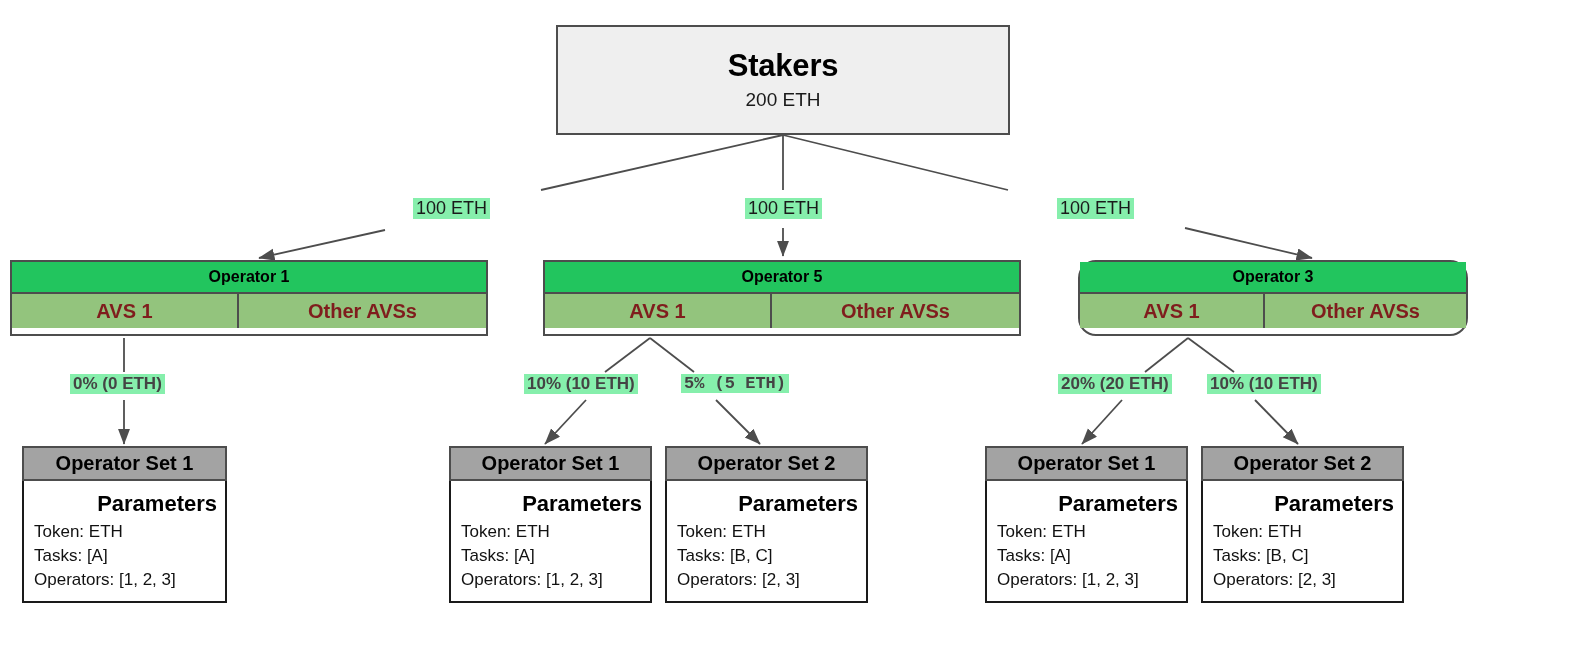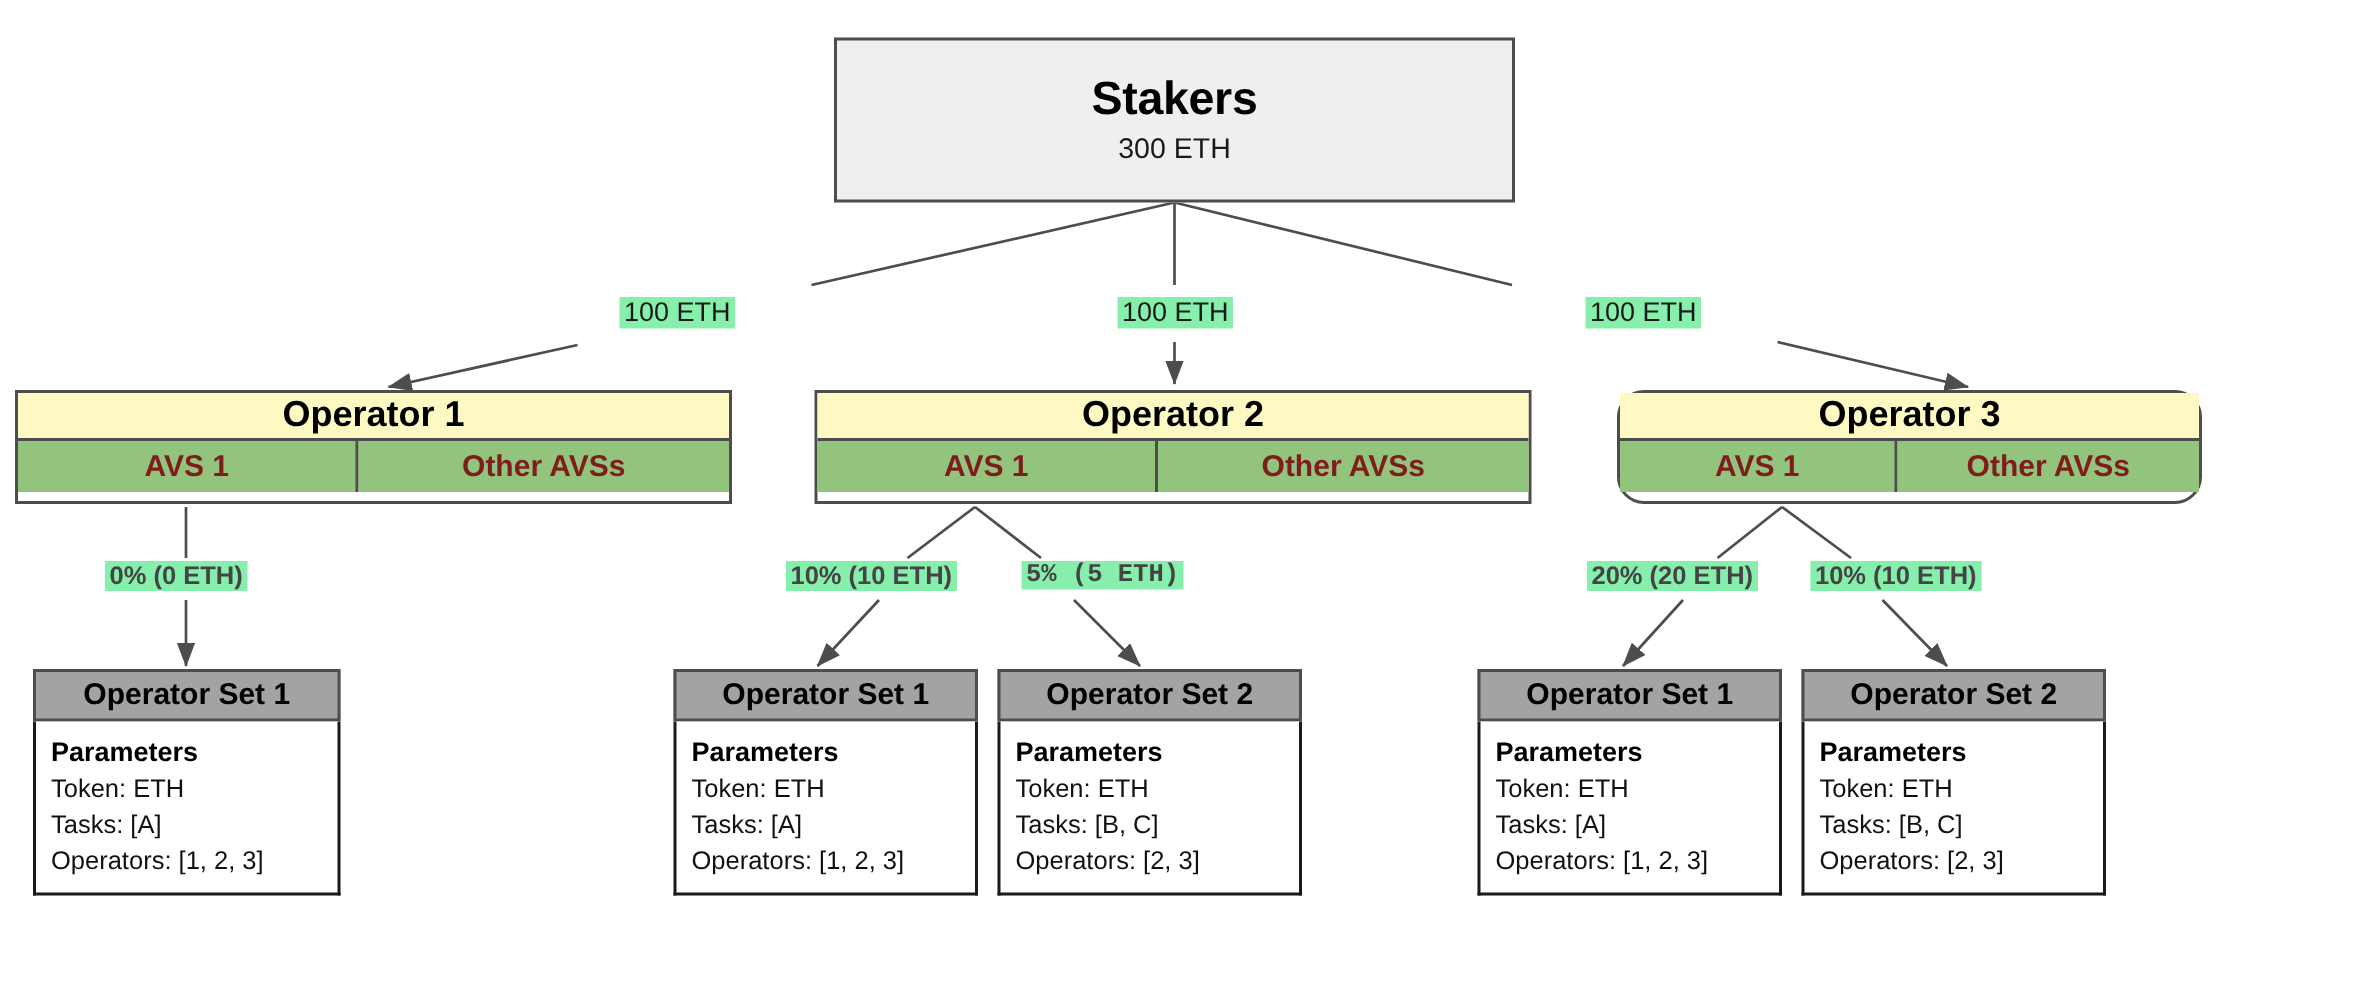--- a/index.html
+++ b/index.html
@@ -57,26 +57,26 @@
 
   
   .operator {
     position: absolute;
     box-sizing: border-box;
     border: 2px solid #4d4d4d;
     background: #ffffff;
   }
   .operator-header {
     height: 32px;
-    background: #fef9c3;
+    background: #22c55e;
     border-bottom: 2px solid #4d4d4d;
     display: flex;
     align-items: center;
     justify-content: center;
-    font-size: 24px;
+    font-size: 16px;
     font-weight: bold;
     color: #000000;
     box-sizing: border-box;
   }
   .operator-avs-row {
     display: flex;
     height: 34px;
     box-sizing: border-box;
   }
   .avs-cell {
@@ -112,24 +112,25 @@
     color: #000000;
   }
   .opset-body {
     border: 2px solid #1a1a1a;
     border-top: none;
     box-sizing: border-box;
     background: #ffffff;
     padding: 7px 8px 9px 10px;
   }
   .opset-body .param-title {
-    font-size: 18px;
+    font-size: 22px;
     font-weight: bold;
     color: #000000;
     line-height: 1.45;
+    text-align: right;
   }
   .opset-body .param-line {
     font-size: 17px;
     color: #111111;
     line-height: 1.42;
     white-space: nowrap;
   }
 
   
   .edge-label {
@@ -192,37 +193,37 @@
       <path d="M1122,400 L1082,444" stroke="#4d4d4d" stroke-width="1.8" fill="none" marker-end="url(#arrow)"></path>
     </g>
     <g>
       <path d="M1188,338 L1234,372" stroke="#4d4d4d" stroke-width="1.8" fill="none"></path>
       <path d="M1255,400 L1298,444" stroke="#4d4d4d" stroke-width="1.8" fill="none" marker-end="url(#arrow)"></path>
     </g>
   </svg>
 
   <div class="stakers-box">
     <div class="stakers-title">Stakers</div>
-    <div class="stakers-sub">300 ETH</div>
+    <div class="stakers-sub">200 ETH</div>
   </div>
 
   <div class="edge-label" style="left:413px; top:198px;">100 ETH</div>
   <div class="edge-label" style="left:745px; top:198px;">100 ETH</div>
   <div class="edge-label" style="left:1057px; top:198px;">100 ETH</div>
 
   <div class="operator" style="left:10px; top:260px; width:478px; height:76px;">
     <div class="operator-header">Operator 1</div>
     <div class="operator-avs-row">
       <div class="avs-cell left" style="width:227px;">AVS 1</div>
       <div class="avs-cell" style="width:247px;">Other AVSs</div>
     </div>
   </div>
 
   <div class="operator" style="left:543px; top:260px; width:478px; height:76px;">
-    <div class="operator-header">Operator 2</div>
+    <div class="operator-header">Operator 5</div>
     <div class="operator-avs-row">
       <div class="avs-cell left" style="width:227px;">AVS 1</div>
       <div class="avs-cell" style="width:247px;">Other AVSs</div>
     </div>
   </div>
 
   <div class="operator" style="left:1078px; top:260px; width:390px; height:76px;border-radius:18px;">
     <div class="operator-header">Operator 3</div>
     <div class="operator-avs-row">
       <div class="avs-cell left" style="width:227px;">AVS 1</div>

